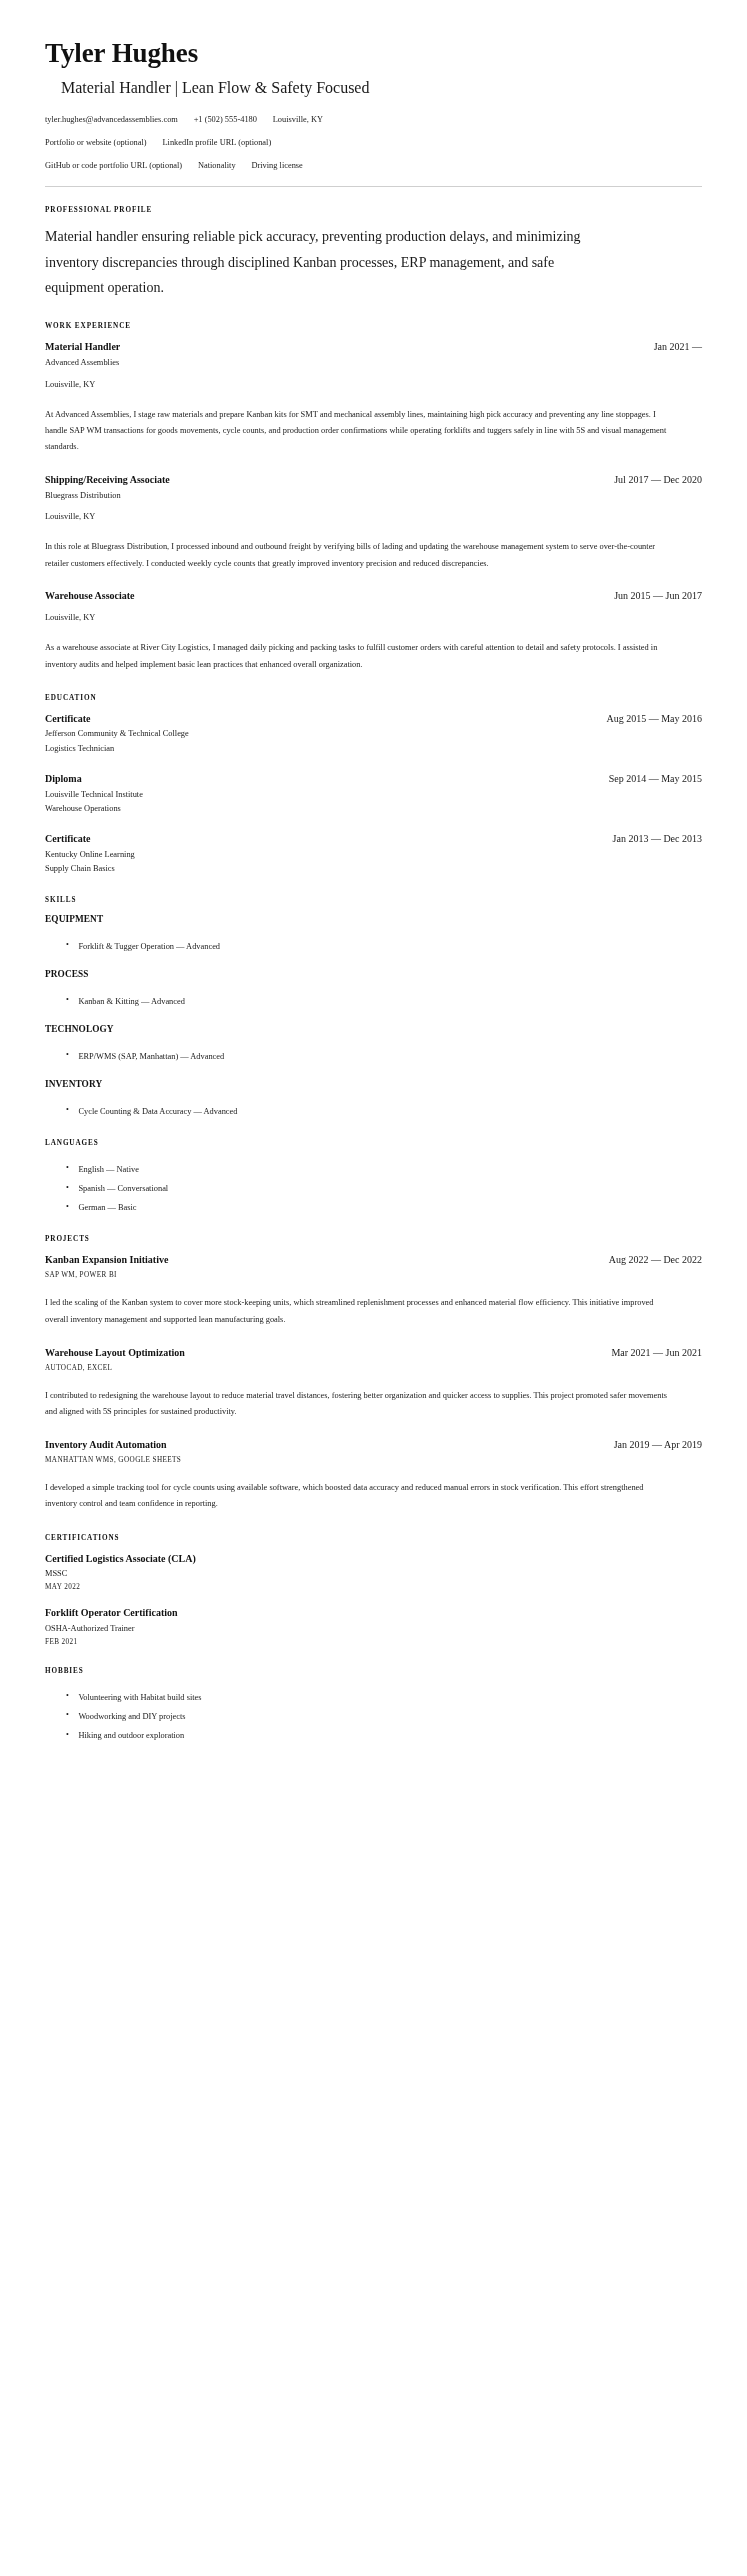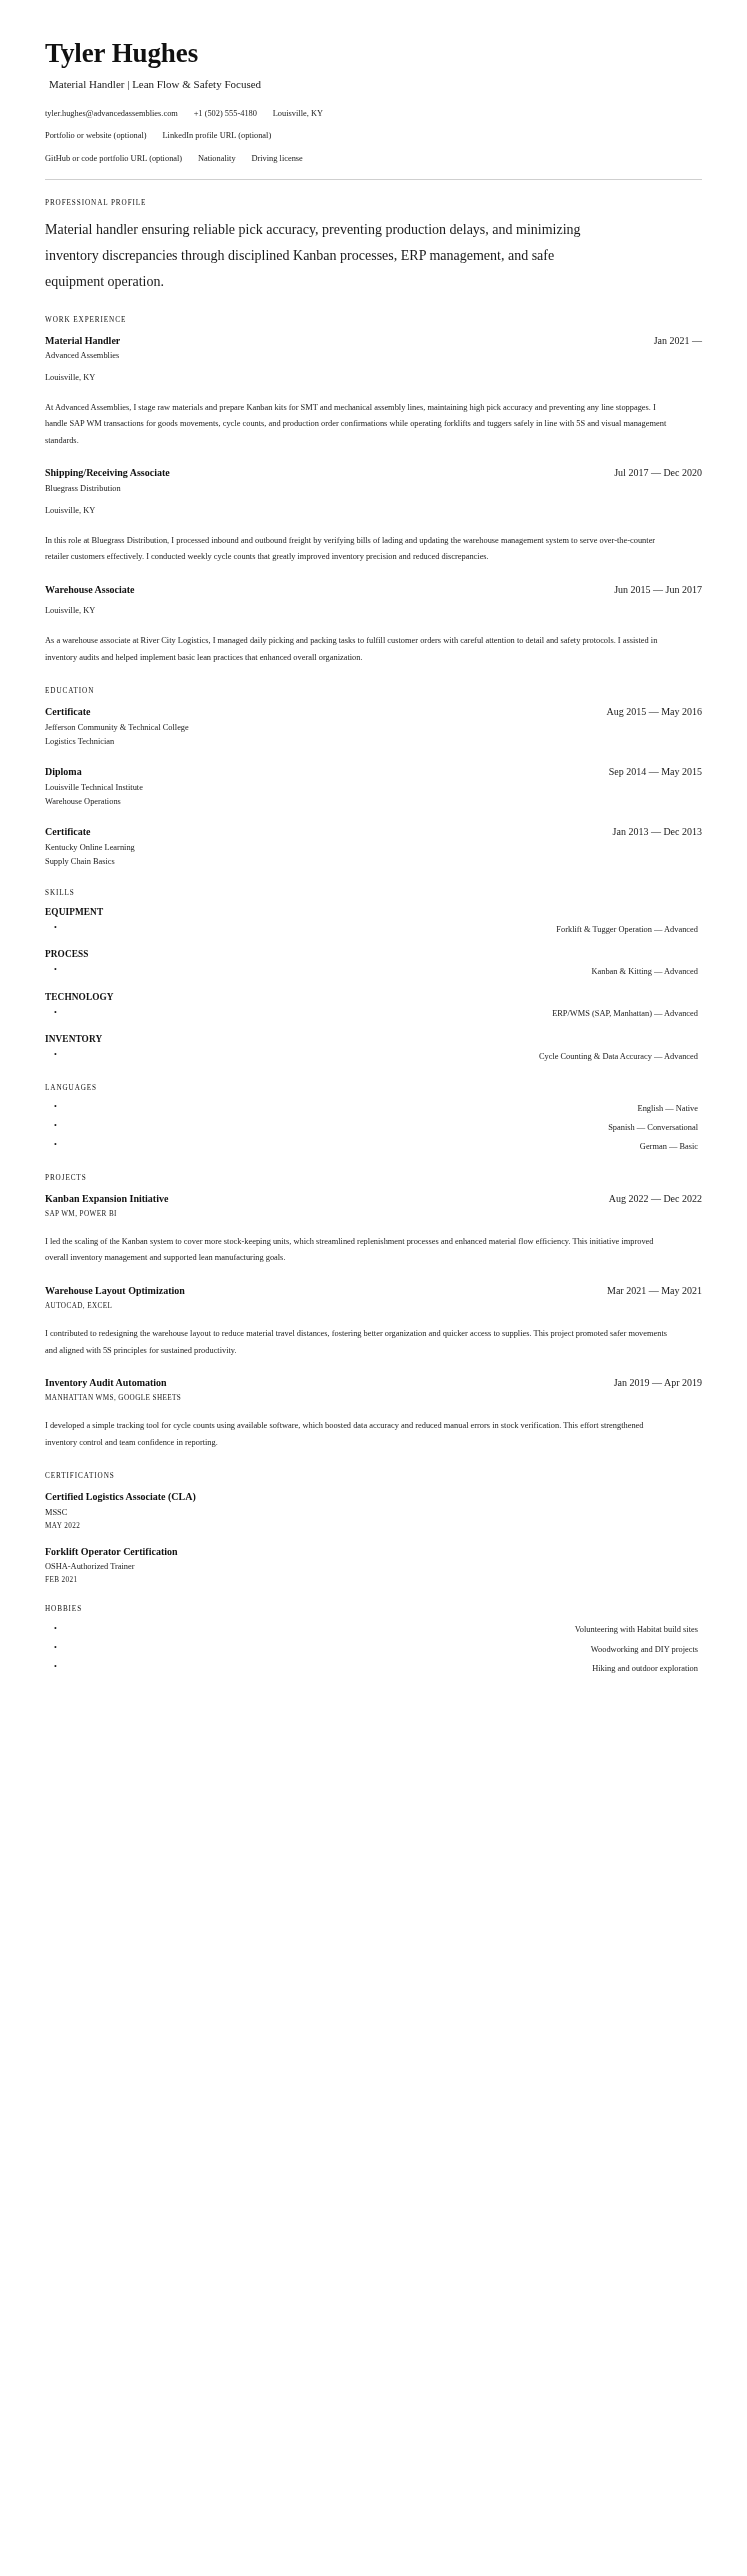--- a/index.html
+++ b/index.html
@@ -23,23 +23,23 @@
   
   .name {
     font-size: 27px;
     font-weight: bold;
     line-height: 1.08;
     letter-spacing: -0.1px;
     margin: 0 0 8.7px 0;
     color: #111111;
   }
   .headline {
-    font-size: 11px;
+    font-size: 16px;
     line-height: 1.35;
-    margin: 0 0 16px 4px;
+    margin: 0 0 16px 16px;
     color: #1a1a1a;
   }
   .contact-row {
     font-size: 8.4px;
     line-height: 1.5;
     margin-bottom: 10px;
     color: #1a1a1a;
   }
   .contact-row .item + .item {
     margin-left: 13.7px;
@@ -53,21 +53,21 @@
     margin: 13.7px 0 18.7px 0;
     height: 0;
   }
 
   
   .section {
     margin-bottom: 21px;
   }
   .section-title {
     font-size: 7.2px;
-    font-weight: normal;
+    font-weight: bold;
     letter-spacing: 0.9px;
     text-transform: uppercase;
     margin: 0 0 10px 0;
     color: #111111;
   }
   .summary {
     font-size: 14px;
     line-height: 1.85;
     margin: 0;
     max-width: 548px;
@@ -146,23 +146,22 @@
     font-size: 9.3px;
     font-weight: bold;
     letter-spacing: 0.1px;
     margin: 0 0 5.6px 0;
     color: #111111;
   }
 
   
   ul.bullets {
     list-style: none;
-    margin: 4px;
+    margin: 16px;
     padding: 0;
-    text-align: right;
   }
   ul.bullets li {
     position: relative;
     padding-left: 17.4px;
     font-size: 8.4px;
     line-height: 1.55;
     margin-bottom: 6.2px;
     color: #1a1a1a;
   }
   ul.bullets li:last-child { margin-bottom: 0; }
@@ -325,21 +324,21 @@
         <span class="entry-title">Kanban Expansion Initiative</span>
         <span class="entry-dates">Aug 2022 — Dec 2022</span>
       </div>
       <div class="entry-stack">SAP WM, POWER BI</div>
       <div class="entry-desc">I led the scaling of the Kanban system to cover more stock-keeping units, which streamlined replenishment processes and enhanced material flow efficiency. This initiative improved overall inventory management and supported lean manufacturing goals.</div>
     </div>
 
     <div class="entry">
       <div class="entry-head">
         <span class="entry-title">Warehouse Layout Optimization</span>
-        <span class="entry-dates">Mar 2021 — May 2021</span>
+        <span class="entry-dates">Mar 2021 — Jun 2021</span>
       </div>
       <div class="entry-stack">AUTOCAD, EXCEL</div>
       <div class="entry-desc">I contributed to redesigning the warehouse layout to reduce material travel distances, fostering better organization and quicker access to supplies. This project promoted safer movements and aligned with 5S principles for sustained productivity.</div>
     </div>
 
     <div class="entry">
       <div class="entry-head">
         <span class="entry-title">Inventory Audit Automation</span>
         <span class="entry-dates">Jan 2019 — Apr 2019</span>
       </div>

